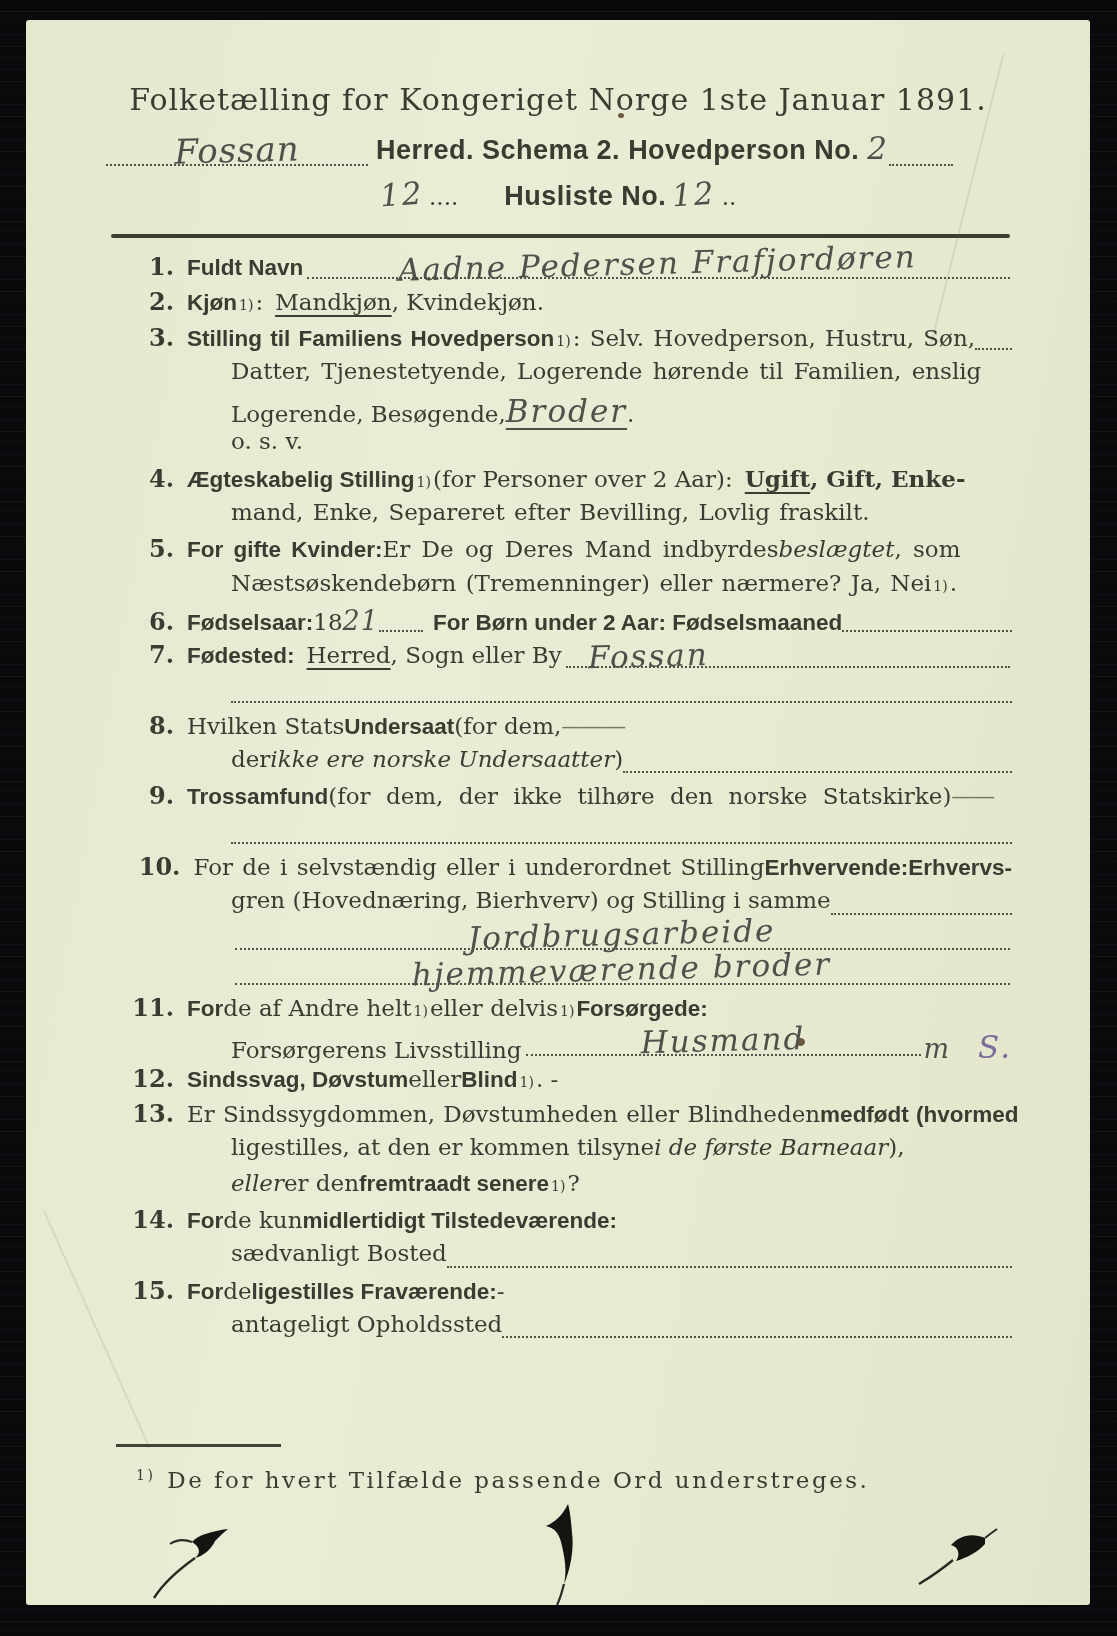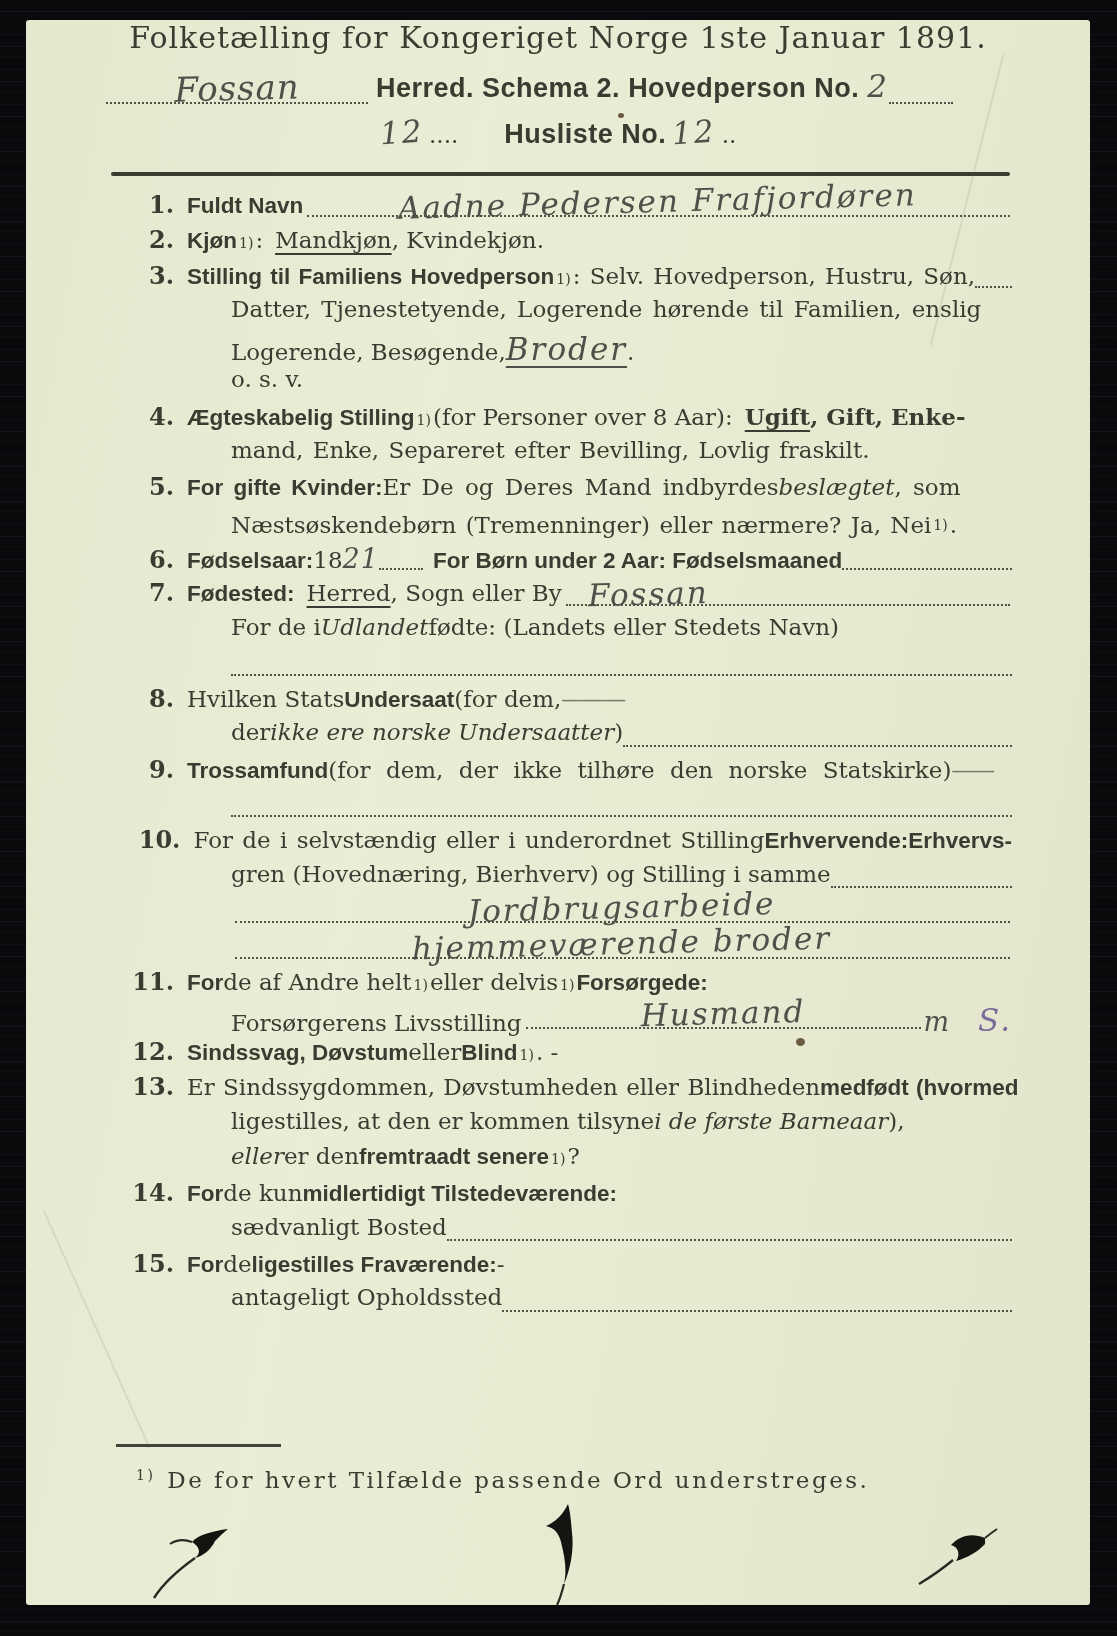--- a/index.html
+++ b/index.html
@@ -11,21 +11,21 @@
         rgba(0,0,0,0) 12px 21px, rgba(130,70,70,.07) 21px 22px, rgba(0,0,0,0) 22px 34px,
         rgba(80,110,160,.08) 34px 35px);}
   .paper{position:absolute;left:26px;top:20px;right:27px;bottom:31px;border-radius:3px;
     background:linear-gradient(100deg,#e5e7cf 0%,#eaecd5 35%,#e8ead2 60%,#e2e4cc 100%);
     color:var(--ink);overflow:hidden;}
   .crease{position:absolute;background:rgba(110,110,90,.14);}
   .crease1{width:2px;height:300px;left:940px;top:30px;transform:rotate(14deg);}
   .crease2{width:2px;height:260px;left:70px;top:1180px;transform:rotate(-24deg);}
   .speck{position:absolute;border-radius:50%;background:#6b5a40;}
 
-  .title{ text-align:center;font-size:30px;letter-spacing:1px;color:var(--ink);}
+  .title{ text-align:center;margin-top:62px;font-size:30px;letter-spacing:1px;color:var(--ink);}
   .hline{display:flex;align-items:baseline;white-space:nowrap;}
   .h2{padding:0 95px 0 80px;margin-top:13px;height:44px;}
   .h3{justify-content:center;margin-top:2px;height:42px;gap:6px;}
   .hb{font-family:"Liberation Sans","DejaVu Sans",sans-serif;font-weight:700;font-size:27px;letter-spacing:.5px;}
   .h2 .hb{margin-left:8px;}
   .main-rule{height:4px;background:#3c3d31;margin:16px 80px 0 85px;border-radius:2px;}
 
   .items{padding:14px 78px 0 104px;}
   .line{display:flex;align-items:baseline;white-space:nowrap;height:35.3px;position:relative;}
   .num{flex:0 0 44px;text-align:right;margin-right:13px;font-weight:700;font-size:24px;}
@@ -127,35 +127,35 @@
           <span class="seg-hw seg-hwu hw-big">Broder</span>
           <span class="seg-p"> .</span>
         </div>
         <div class="line ind">
           <span class="seg-p">o. s. v.</span>
         </div>
         <div class="line">
           <span class="num">4.</span>
           <span class="seg-b">Ægteskabelig Stilling</span>
           <span class="seg-sup">1)</span>
-          <span class="seg-p"> (for Personer over 8 Aar): </span>
+          <span class="seg-p"> (for Personer over 2 Aar): </span>
           <span class="seg-bserif seg-u">Ugift</span>
           <span class="seg-bserif">, Gift, Enke-</span>
         </div>
         <div class="line ind" style="word-spacing: 2px;">
           <span class="seg-p">mand, Enke, Separeret efter Bevilling, Lovlig fraskilt.</span>
         </div>
         <div class="line" style="word-spacing: 4px;">
           <span class="num">5.</span>
           <span class="seg-b">For gifte Kvinder:</span>
           <span class="seg-p"> Er De og Deres Mand indbyrdes </span>
           <span class="seg-i">beslægtet</span>
           <span class="seg-p">, som</span>
         </div>
-        <div class="line ind" style="word-spacing: 2px; align-items: center;">
+        <div class="line ind" style="word-spacing: 2px;">
           <span class="seg-p">Næstsøskendebørn (Tremenninger) eller nærmere?  Ja, Nei </span>
           <span class="seg-sup">1)</span>
           <span class="seg-p">.</span>
         </div>
         <div class="line">
           <span class="num">6.</span>
           <span class="seg-b">Fødselsaar:</span>
           <span class="seg-p"> 18</span>
           <span class="seg-hw">21</span>
           <span class="seg-dots dotw" style="flex: 0 0 44px;"></span>
@@ -165,25 +165,20 @@
         </div>
         <div class="line">
           <span class="num">7.</span>
           <span class="seg-b">Fødested:</span>
           <span class="seg-p"> </span>
           <span class="seg-p seg-u">Herred</span>
           <span class="seg-p">, Sogn eller By</span>
           <span class="dsh dsh-left">
             <span class="dsh-text seg-hw hw-big">Fossan</span>
           </span>
-        </div>
-        <div class="line ind">
-          <span class="seg-p">For de i </span>
-          <span class="seg-i">Udlandet</span>
-          <span class="seg-p"> fødte: (Landets eller Stedets Navn)</span>
         </div>
         <div class="line ind">
           <span class="seg-dots"></span>
         </div>
         <div class="line">
           <span class="num">8.</span>
           <span class="seg-p">Hvilken Stats </span>
           <span class="seg-b">Undersaat</span>
           <span class="seg-p"> (for dem, </span>
           <span class="seg-dash">———</span>

